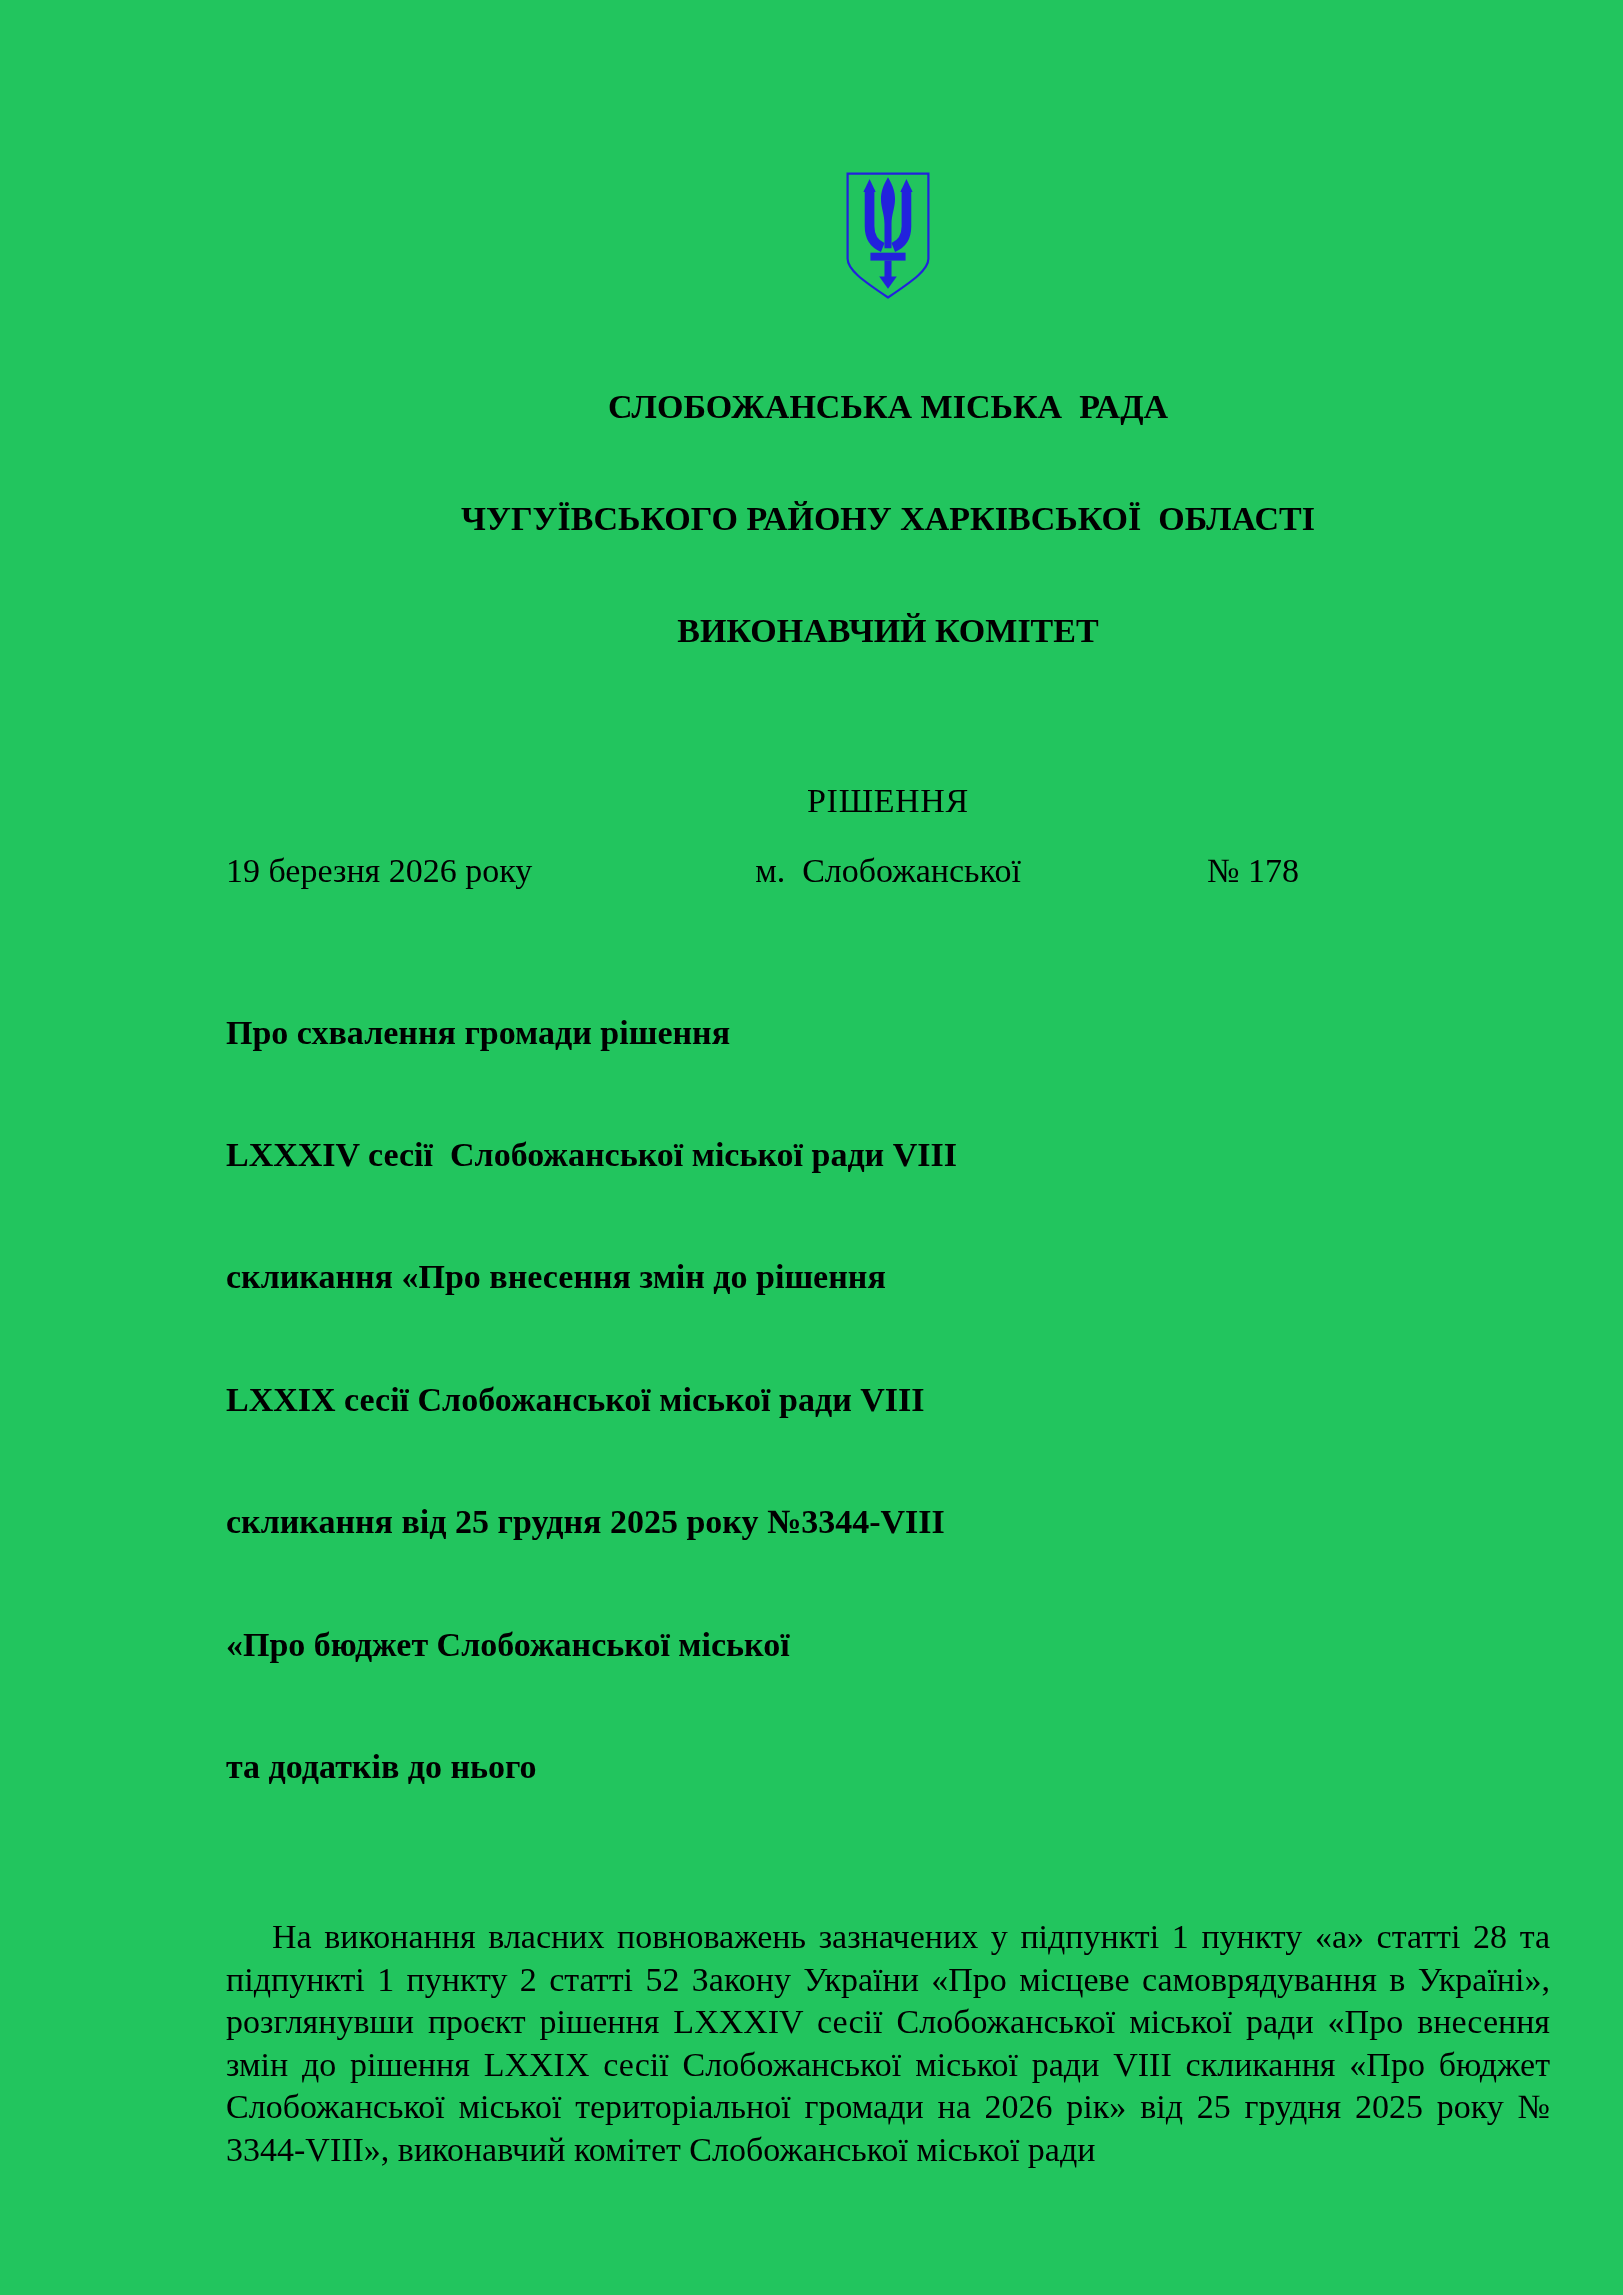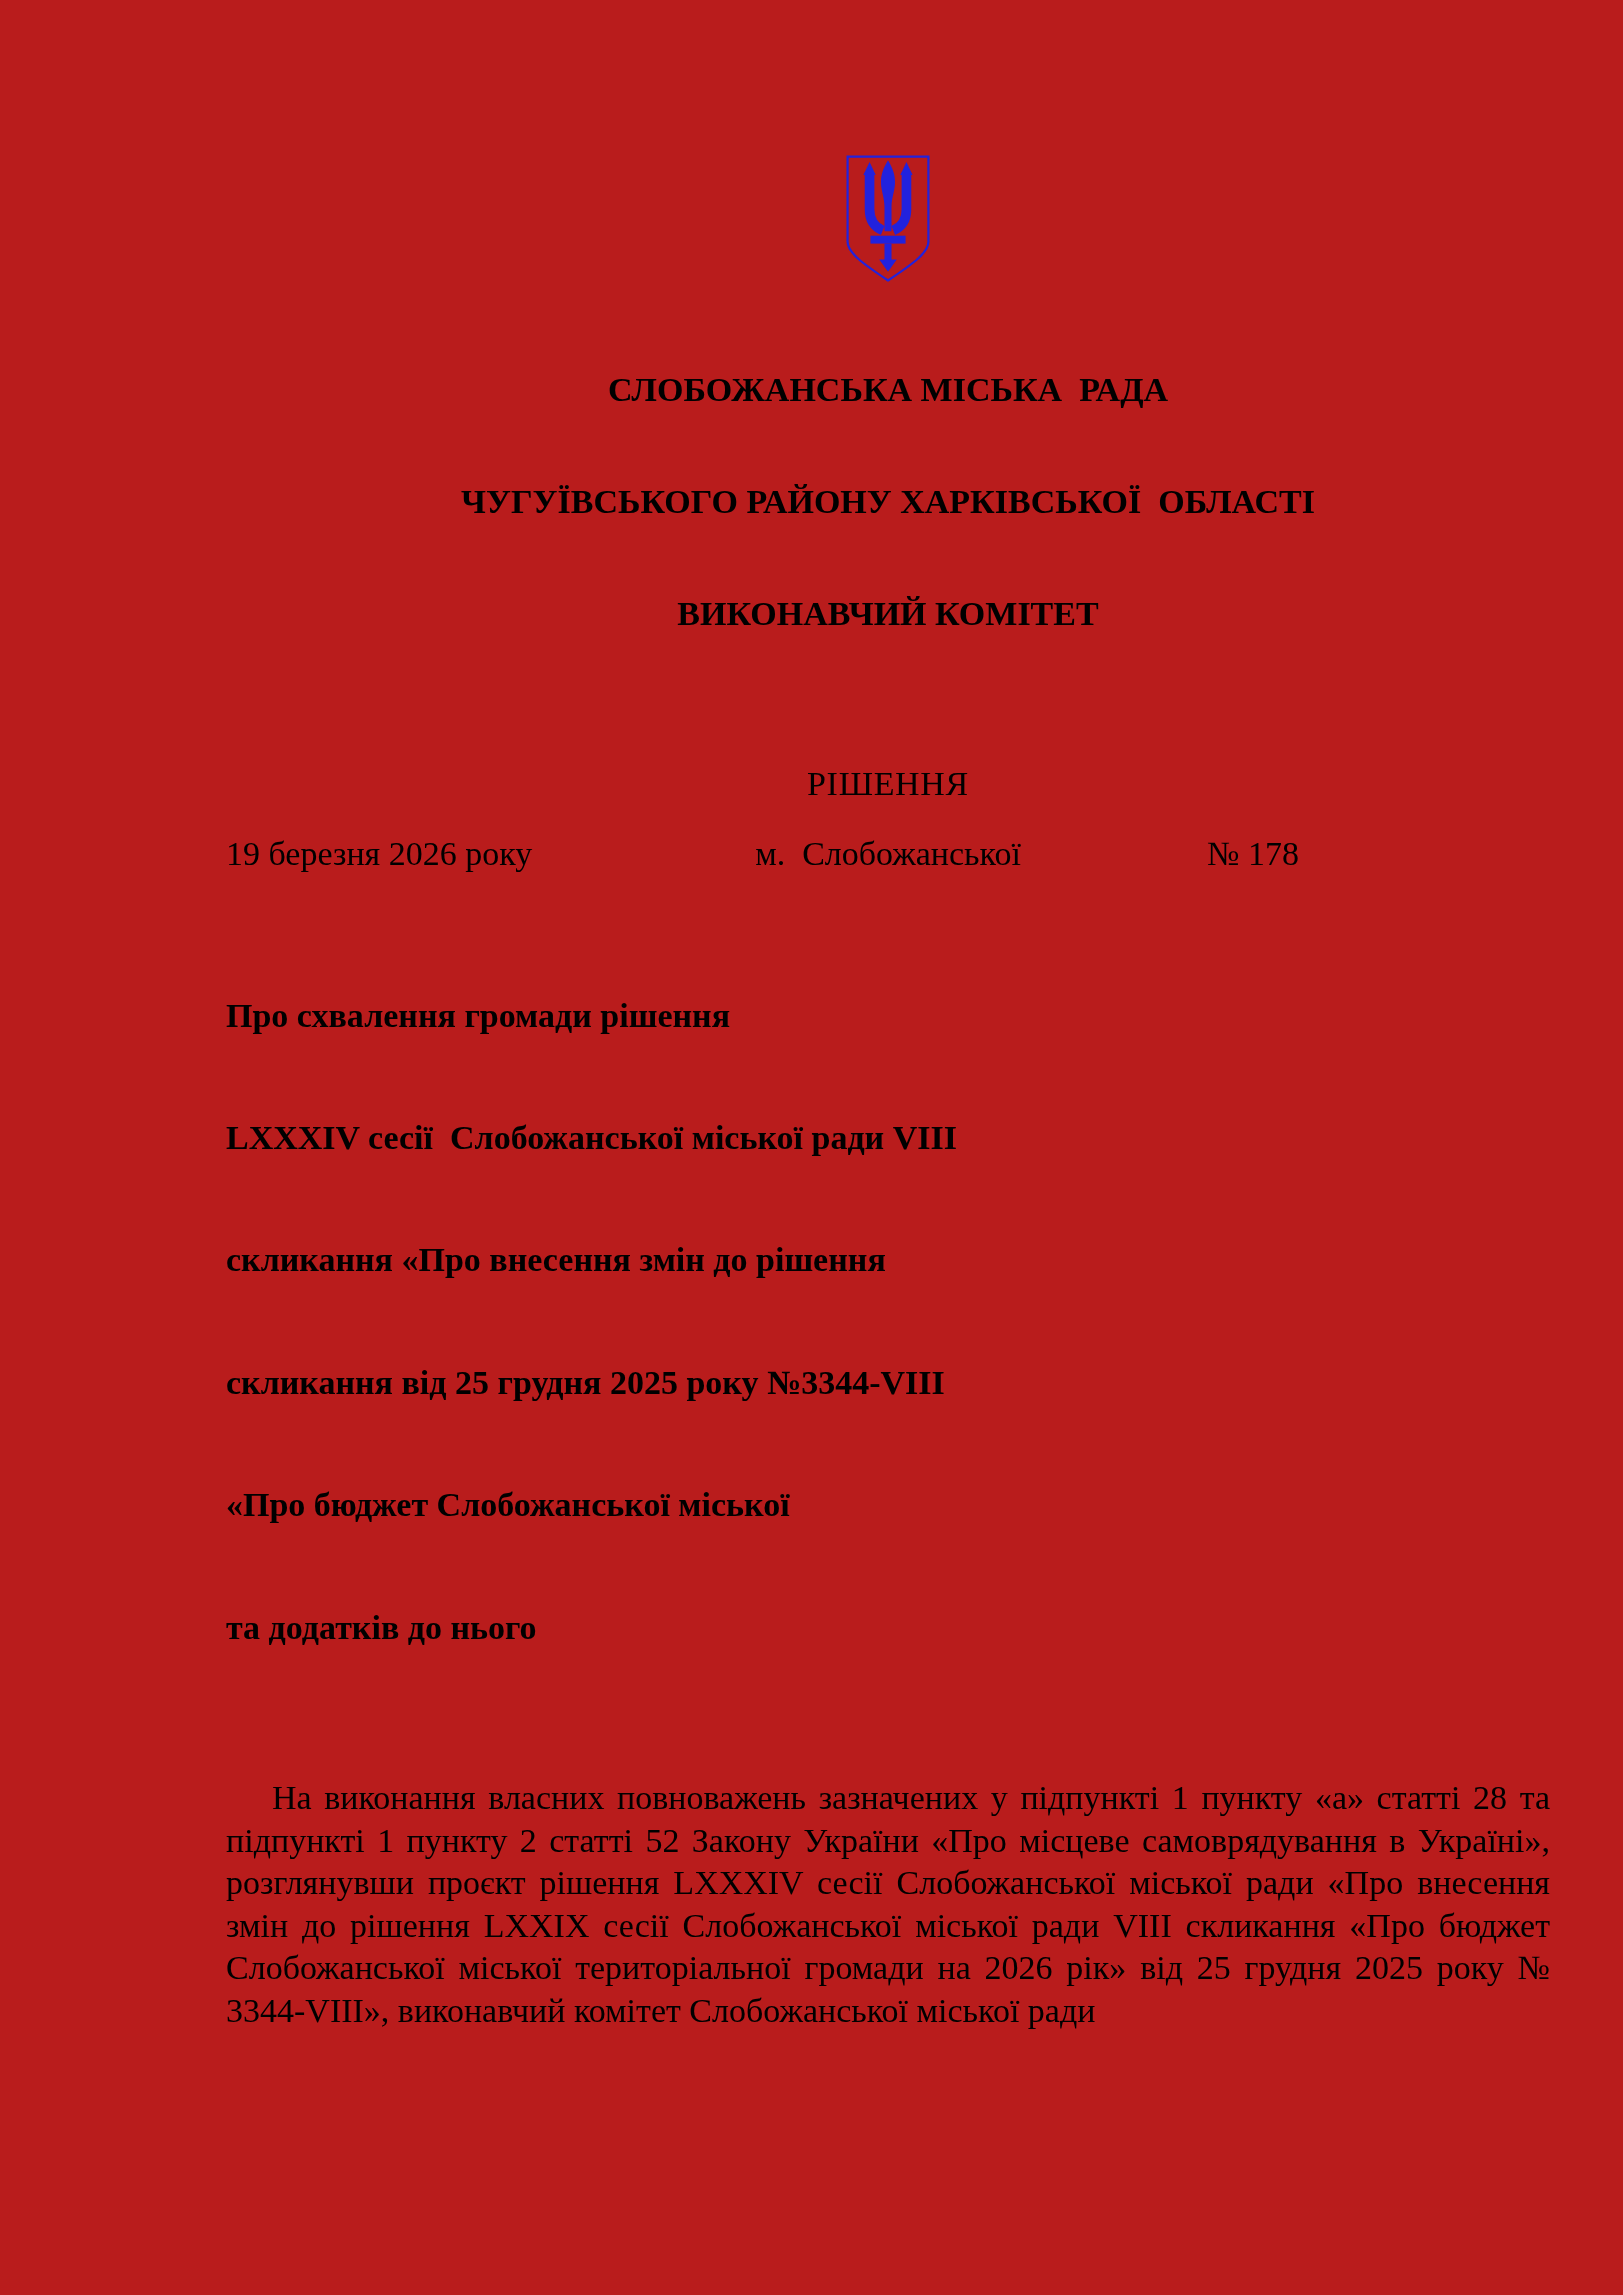--- a/index.html
+++ b/index.html
@@ -5,22 +5,22 @@
   html, body {
     margin: 0;
     padding: 0;
     background: #ffffff;
   }
   .page {
     position: relative;
     width: 1623px;
     height: 2295px;
     box-sizing: border-box;
-    padding: 0 73px 0 226px;
-    background: #b91c1c;
+    padding: 17px 73px 0 226px;
+    background: #22c55e;
     color: #000000;
     font-family: "Liberation Serif", "DejaVu Serif", serif;
     font-size: 34px;
     line-height: 1.25;
     overflow: hidden;
   }
   .emblem-wrap {
     padding-top: 154px;
     display: flex;
     justify-content: center;
@@ -96,20 +96,21 @@
   <div class="meta-row">
     <div class="meta-date">19 березня 2026 року</div>
     <div class="meta-place">м.  Слобожанської</div>
     <div class="meta-number">№ 178</div>
   </div>
 
   <div class="subject">
     <div>Про схвалення громади рішення</div>
     <div>LXXXIV сесії  Слобожанської міської ради VIII</div>
     <div>скликання «Про внесення змін до рішення</div>
+    <div>LXXIX сесії Слобожанської міської ради VIII</div>
     <div>скликання від 25 грудня 2025 року №3344-VIII</div>
     <div>«Про бюджет Слобожанської міської</div>
     <div>та додатків до нього</div>
   </div>
 
   <p class="preamble">На виконання власних повноважень зазначених у підпункті 1 пункту «а» статті 28 та підпункті 1 пункту 2 статті 52 Закону України «Про місцеве самоврядування в Україні», розглянувши проєкт рішення LXXXIV сесії Слобожанської міської ради «Про внесення змін до рішення LXXIX сесії Слобожанської міської ради VIII скликання «Про бюджет Слобожанської міської територіальної громади на 2026 рік» від 25 грудня 2025 року № 3344-VIII», виконавчий комітет Слобожанської міської ради</p>
 
 </div>
 
 

